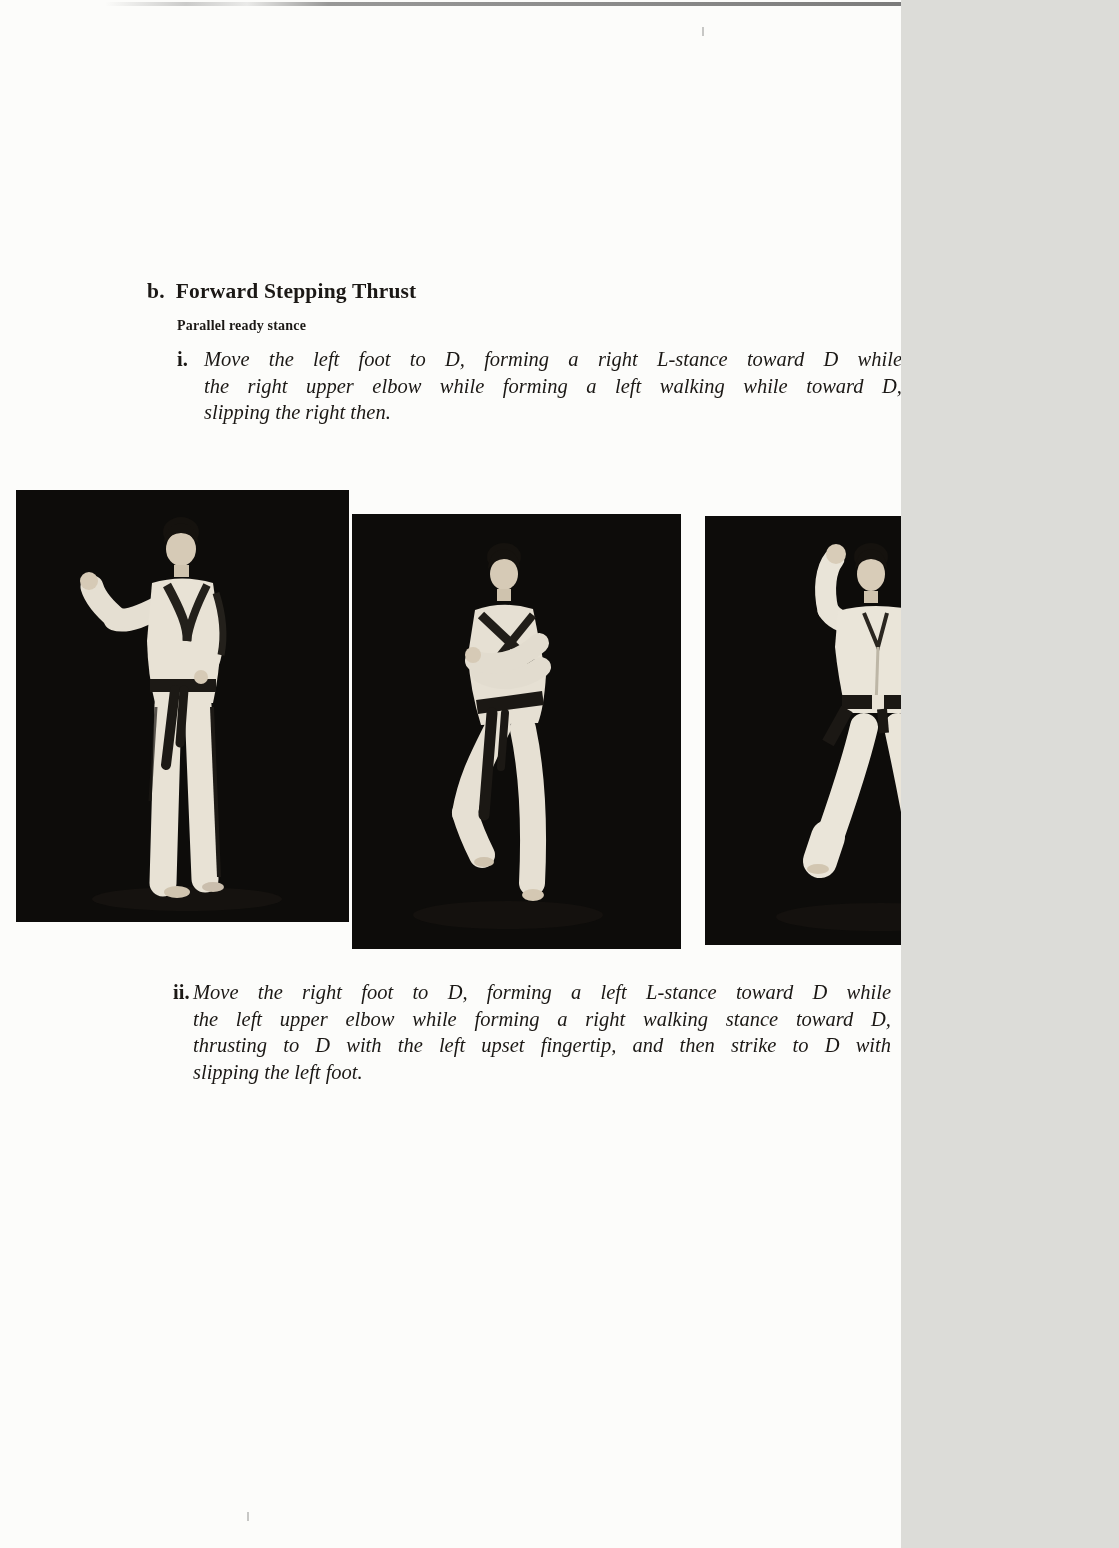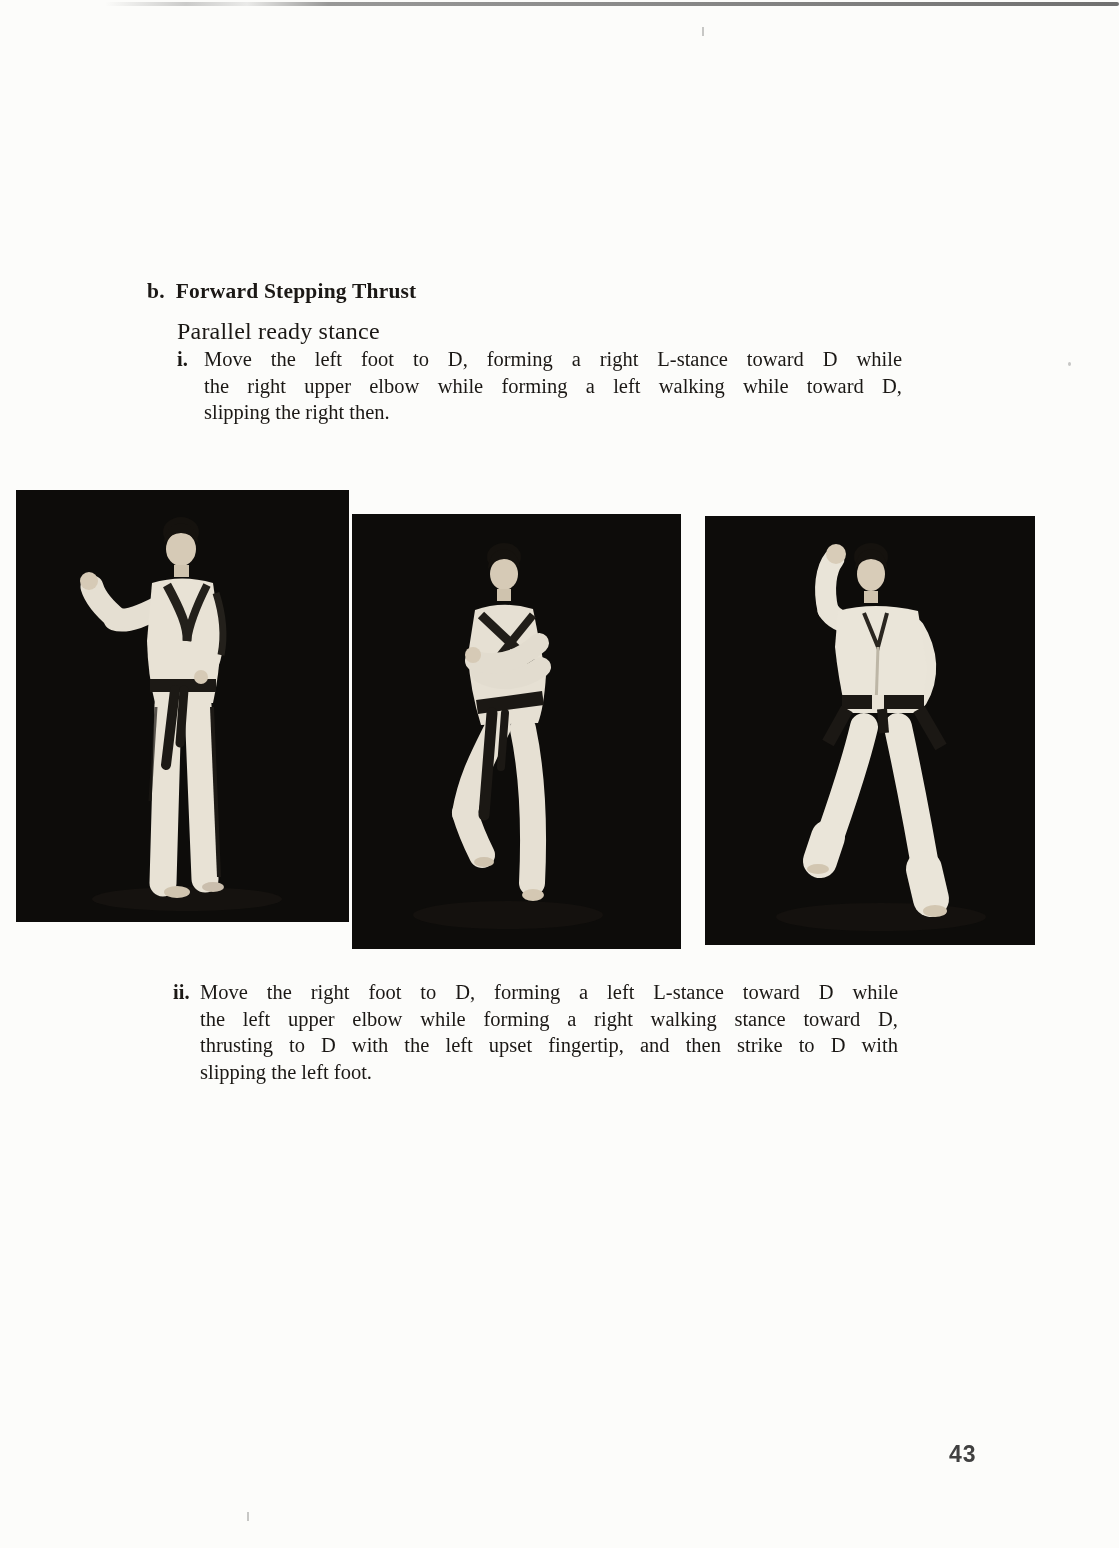--- a/index.html
+++ b/index.html
@@ -1,45 +1,45 @@
 <!DOCTYPE html>
 <html><head>
 <meta charset="utf-8">
 <style>
   html,body { margin:0; padding:0; background:#dcdcd8; }
   .page {
-    position:relative; width:1119px; height:1548px;
+    position:relative; width:901px; height:1548px;
     background:#fcfcfa; overflow:hidden;
     font-family:"Liberation Serif","DejaVu Serif",serif;
     color:#1b1815;
   }
   
   .scan-line-top {
     position:absolute; left:105px; top:2px; width:1014px; height:4px;
     background:linear-gradient(to right,
       rgba(110,110,110,0) 0%, rgba(110,110,110,.35) 8%, rgba(130,130,130,.15) 14%,
       rgba(70,70,70,.55) 22%, rgba(60,60,60,.6) 55%, rgba(45,45,45,.68) 100%);
     border-radius:2px;
   }
   .speck { position:absolute; background:rgba(60,60,60,.28); }
   .speck.s1 { left:702px; top:27px;  width:2px; height:9px; }
   .speck.s2 { left:1068px; top:362px; width:3px; height:4px; border-radius:50%; }
   .speck.s3 { left:247px; top:1512px; width:2px; height:9px; }
 
   .heading { position:absolute; left:147px; top:279px; font-size:21.5px; font-weight:bold; letter-spacing:.2px; white-space:nowrap; }
   .heading .hlabel { display:inline-block; margin-right:11px; }
-  .subheading { position:absolute; left:177px; top:318px; font-size:24px; font-weight:normal; letter-spacing:.2px; }
+  .subheading { position:absolute; left:177px; top:318px; font-size:14px; font-weight:bold; letter-spacing:.2px; }
 
   .step { position:absolute; font-size:20.5px; line-height:26.6px; }
   .step .marker { position:absolute; left:0; top:0; font-weight:bold; }
-  .step .lines { width:698px; }
+  .step .lines { width:698px;font-style:italic; }
   .step-i  { left:177px; top:346px; }
   .step-i  .lines { margin-left:27px; }
   .step-ii { left:173px; top:979px; }
-  .step-ii .lines { margin-left:27px; }
+  .step-ii .lines { margin-left:20px; }
   .tline { text-align:justify; text-align-last:justify; text-justify:inter-word; white-space:normal; }
   .tline:last-child { text-align-last:left; }
 
   figure.photo { margin:0; position:absolute; background:#0d0c0a; box-shadow:0 0 0 1px #0d0c0a; }
   .photo1 { left:17px;  top:491px; width:331px; height:430px; }
   .photo2 { left:353px; top:515px; width:327px; height:433px; }
   .photo3 { left:706px; top:517px; width:328px; height:427px; }
   .photo svg { display:block; width:100%; height:100%; }
 
   .pageno {

